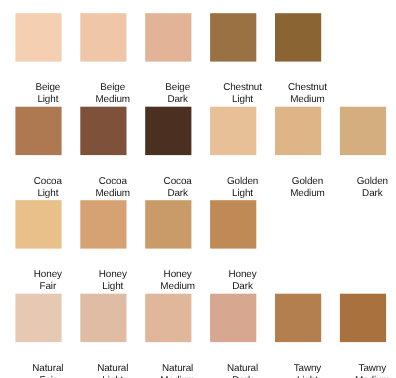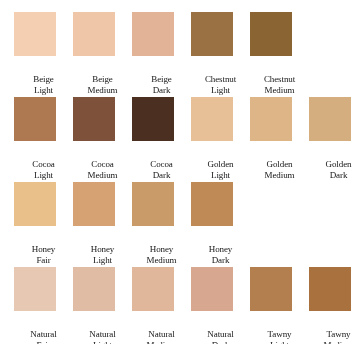--- a/index.html
+++ b/index.html
@@ -41,21 +41,20 @@
     font-size: 9px;
     line-height: 10.5px;
     text-align: center;
     letter-spacing: -0.1px;
     color: #151515;
     margin-left: -6px;
   }
   .swatch-label .ln {
     display: block;
     white-space: nowrap;
-    font-family: Liberation Serif, serif;
   }
 </style>
 </head>
 <body>
 
 <div id="swatch-grid">
     <div class="swatch-cell"><span class="swatch-chip" style="background-color: rgb(244, 207, 178);"></span><span class="swatch-label"><span class="ln">Beige</span><span class="ln">Light</span></span></div>
     <div class="swatch-cell"><span class="swatch-chip" style="background-color: rgb(239, 198, 168);"></span><span class="swatch-label"><span class="ln">Beige</span><span class="ln">Medium</span></span></div>
     <div class="swatch-cell"><span class="swatch-chip" style="background-color: rgb(226, 179, 150);"></span><span class="swatch-label"><span class="ln">Beige</span><span class="ln">Dark</span></span></div>
     <div class="swatch-cell"><span class="swatch-chip" style="background-color: rgb(154, 113, 66);"></span><span class="swatch-label"><span class="ln">Chestnut</span><span class="ln">Light</span></span></div>

